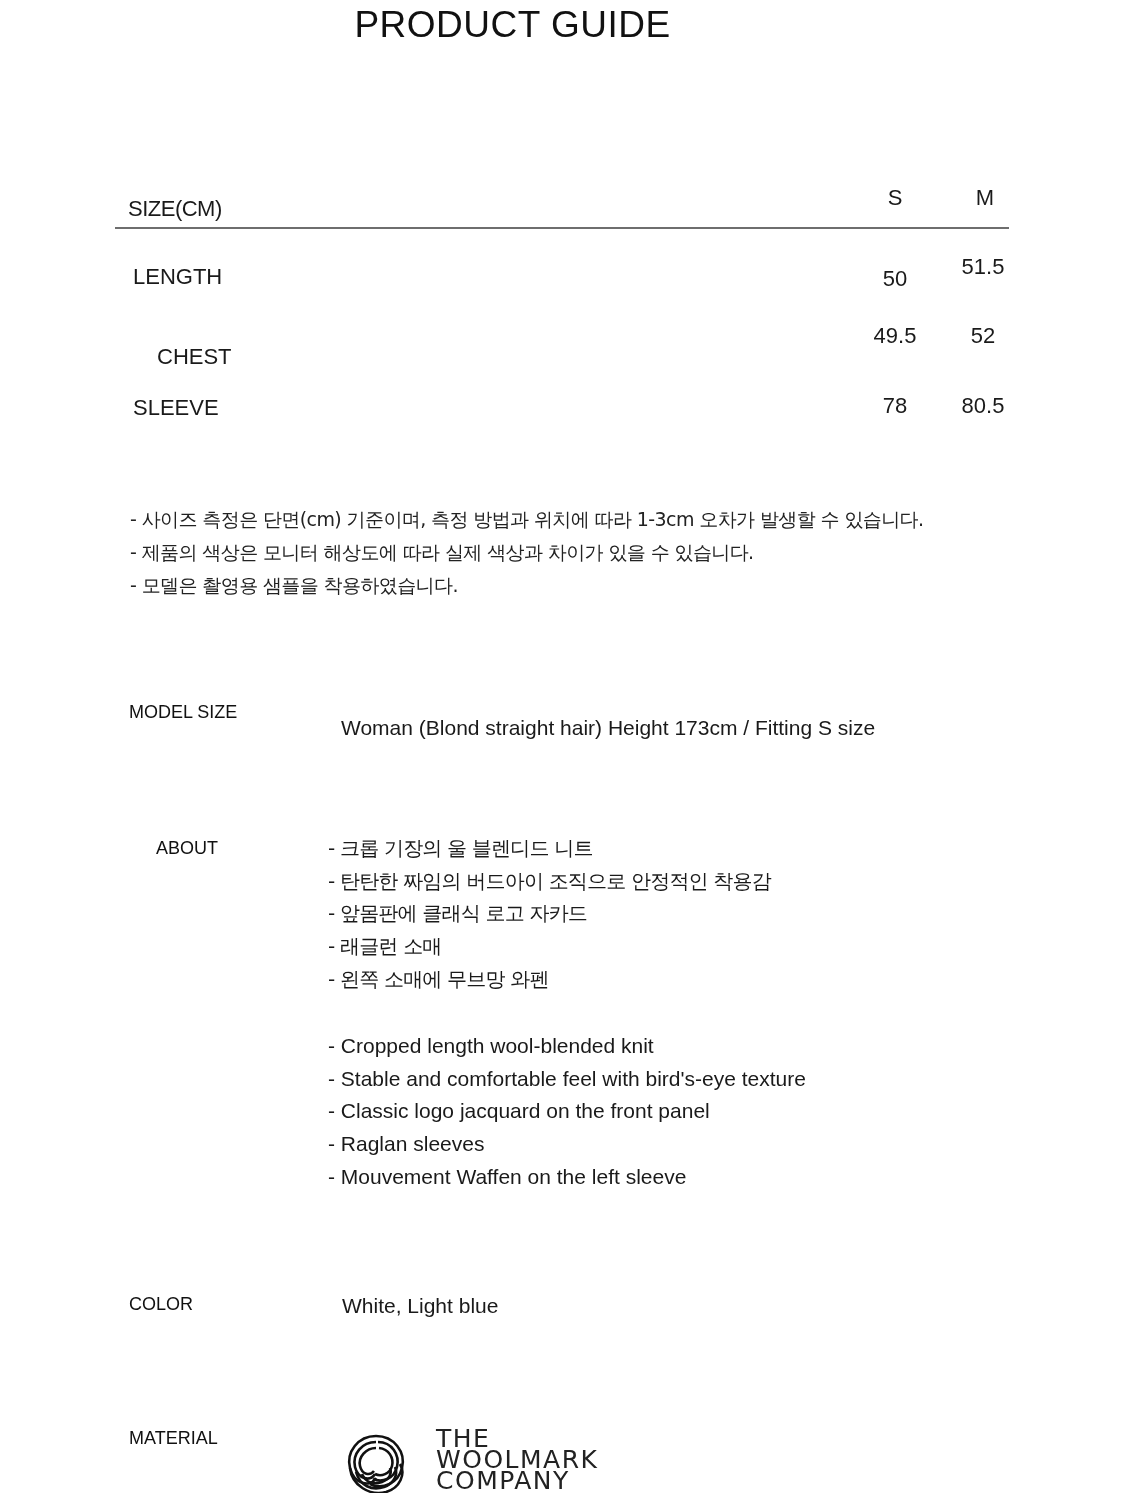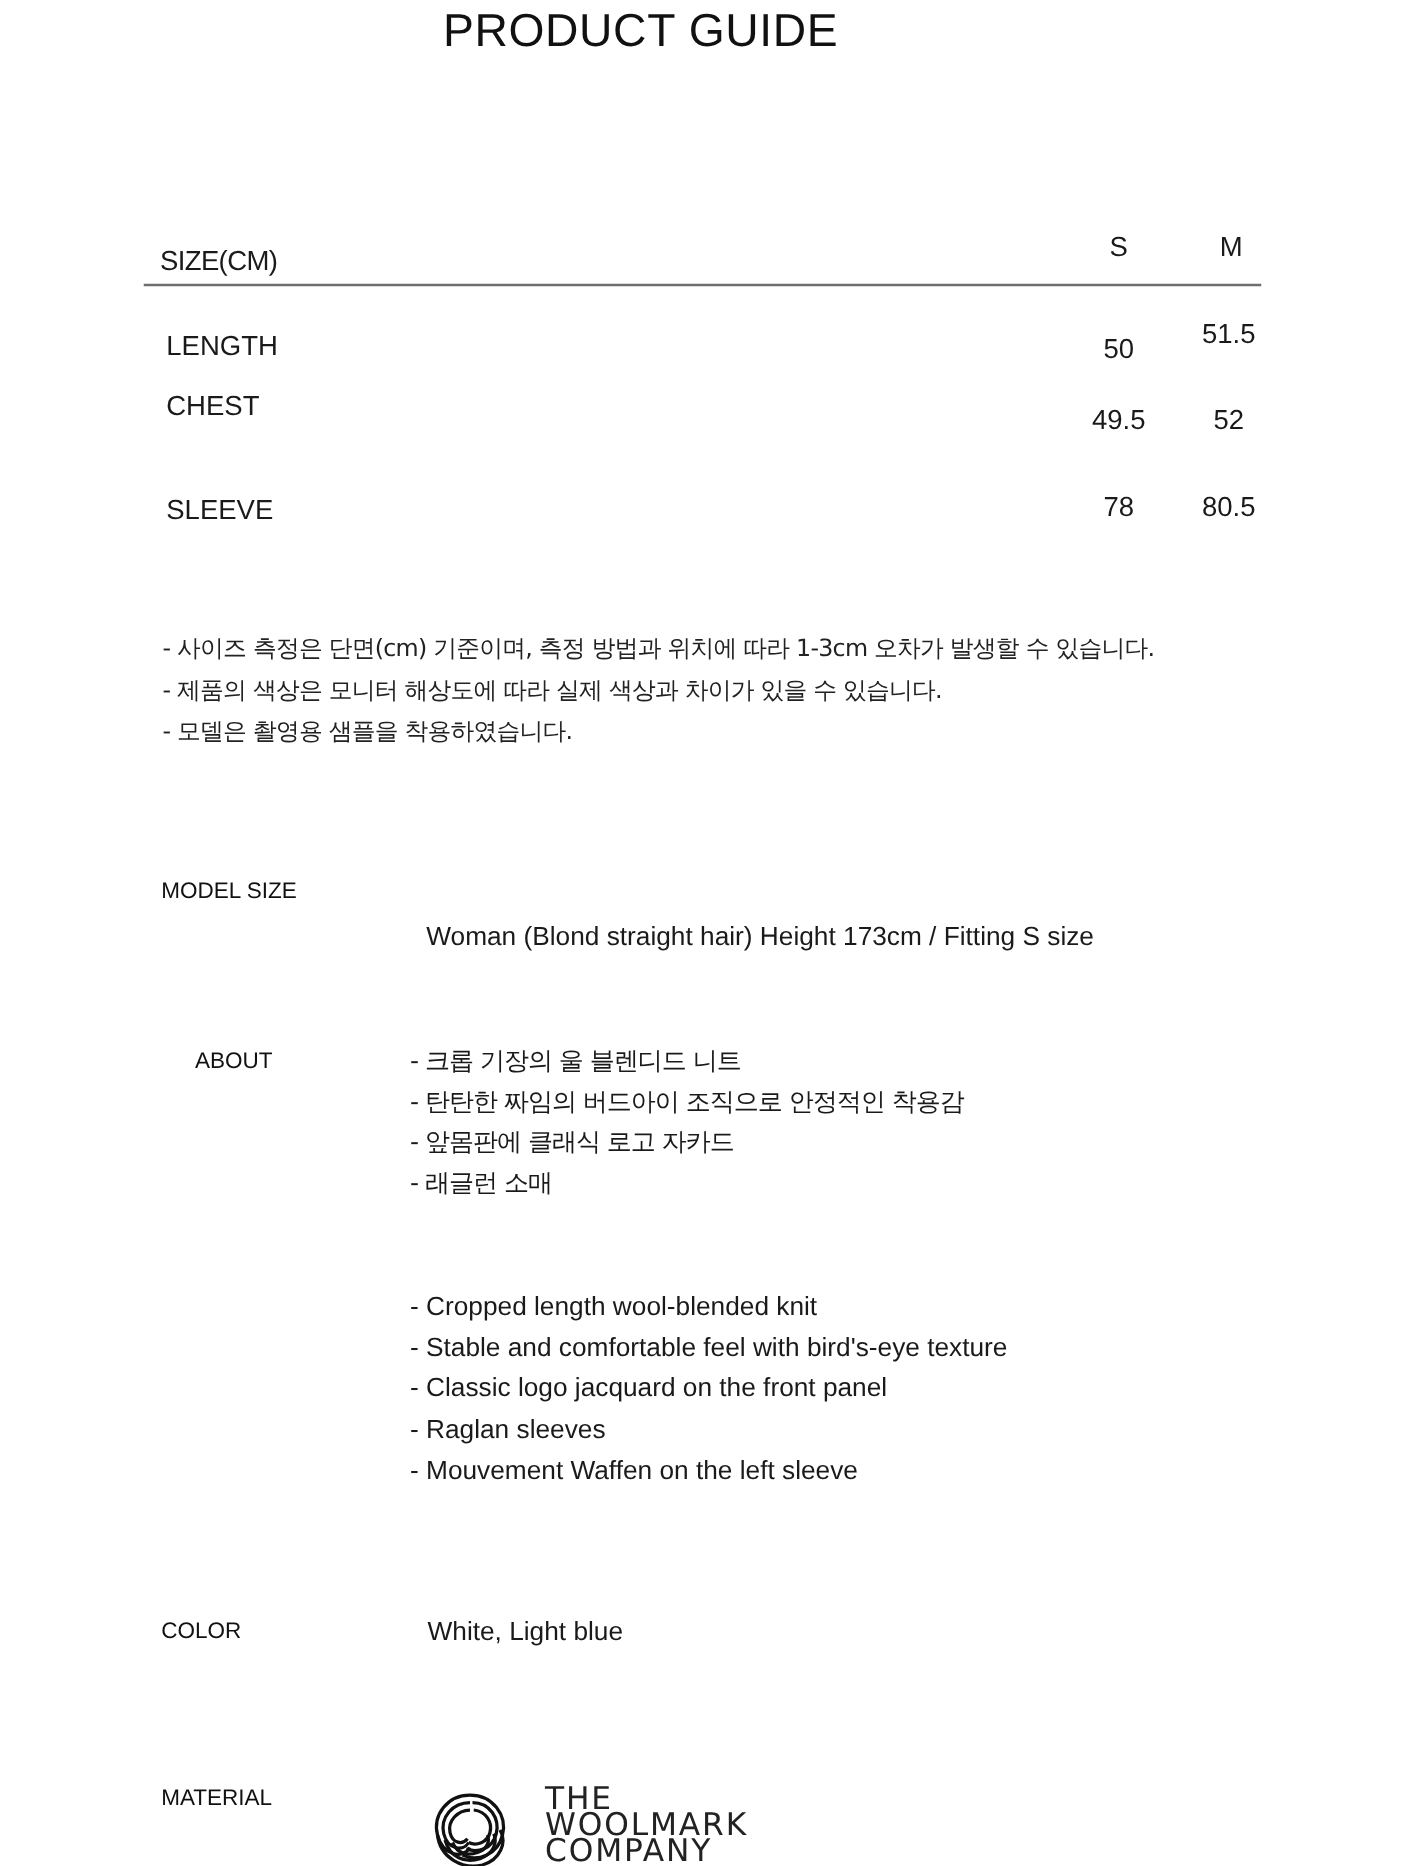--- a/index.html
+++ b/index.html
@@ -95,46 +95,47 @@
   <div class="abs col-head col-s">S</div>
   <div class="abs col-head col-m">M</div>
   <div class="divider"></div>
 
   <div>
     <div class="abs row-label" style="top:264px;">LENGTH</div>
     <div class="abs cell cell-s" style="top:254px;margin-top:12px;">50</div>
     <div class="abs cell cell-m" style="top:254px;">51.5</div>
   </div>
   <div>
-    <div class="abs row-label" style="top:312px;">CHEST</div>
+    <div class="abs row-label" style="top:344px;margin-left:24px;">CHEST</div>
     <div class="abs cell cell-s" style="top:323px;">49.5</div>
     <div class="abs cell cell-m" style="top:323px;">52</div>
   </div>
   <div>
     <div class="abs row-label" style="top:395px;">SLEEVE</div>
     <div class="abs cell cell-s" style="top:393px;">78</div>
     <div class="abs cell cell-m" style="top:393px;">80.5</div>
   </div>
 </div>
 
 <div class="abs notes">
   <div>- 사이즈 측정은 단면(cm) 기준이며, 측정 방법과 위치에 따라 1-3cm 오차가 발생할 수 있습니다.</div>
   <div>- 제품의 색상은 모니터 해상도에 따라 실제 색상과 차이가 있을 수 있습니다.</div>
   <div>- 모델은 촬영용 샘플을 착용하였습니다.</div>
 </div>
 
 <div class="abs sec-label" style="top:702px;">MODEL SIZE</div>
-<div class="abs sec-value" style="left:341px; top:738px;">Woman (Blond straight hair) Height 173cm / Fitting S size</div>
+<div class="abs sec-value" style="left:341px; top:716px;">Woman (Blond straight hair) Height 173cm / Fitting S size</div>
 
 <div class="abs sec-label" style="left:130px; top:838px;margin-left:26px;">ABOUT</div>
 <div class="abs about-list ko">
   <div>- 크롭 기장의 울 블렌디드 니트</div>
   <div>- 탄탄한 짜임의 버드아이 조직으로 안정적인 착용감</div>
   <div>- 앞몸판에 클래식 로고 자카드</div>
   <div>- 래글런 소매</div>
+  <div>- 왼쪽 소매에 무브망 와펜</div>
 </div>
 <div class="abs about-list en">
   <div>- Cropped length wool-blended knit</div>
   <div>- Stable and comfortable feel with bird's-eye texture</div>
   <div>- Classic logo jacquard on the front panel</div>
   <div>- Raglan sleeves</div>
   <div>- Mouvement Waffen on the left sleeve</div>
 </div>
 
 <div class="abs sec-label" style="top:1294px;">COLOR</div>

